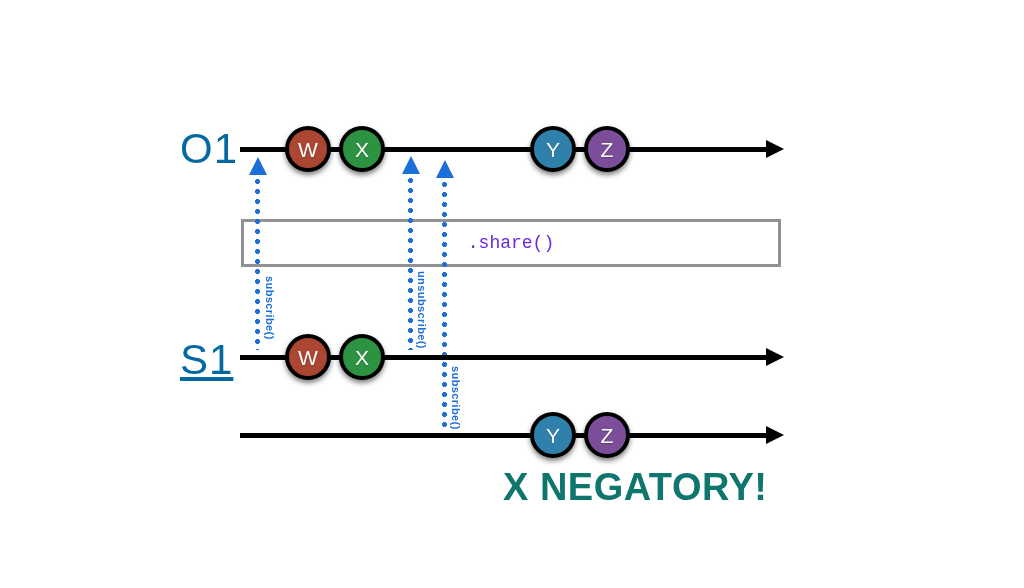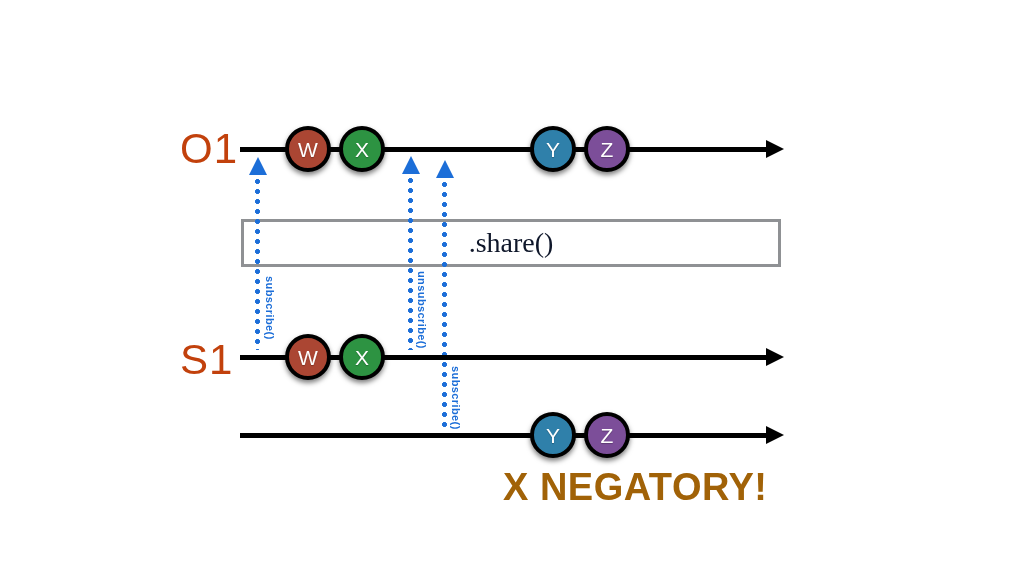--- a/index.html
+++ b/index.html
@@ -20,21 +20,21 @@
   .stream-label {
     position: absolute;
     left: 180px;
     width: 60px;
     height: 60px;
     display: flex;
     align-items: center;
     font-size: 42px;
     font-weight: 300;
     letter-spacing: 1px;
-    color: #c2410c;
+    color: #0369a1;
     z-index: 5;
   }
 
   
   .timeline {
     position: absolute;
     left: 240px;
     width: 528px;
     height: 5px;
     background: #000000;
@@ -78,23 +78,23 @@
     width: 534px;
     height: 42px;
     border: 3px solid #8F9194;
     background: #ffffff;
     display: flex;
     align-items: center;
     justify-content: center;
     z-index: 1;
   }
   .operator-label {
-    font-family: Liberation Serif, serif;
-    font-size: 28px;
-    color: #0f172a;
+    font-family: Liberation Mono, monospace;
+    font-size: 18px;
+    color: #6d28d9;
   }
 
   
   .sub-arrowhead {
     position: absolute;
     width: 0; height: 0;
     border-left: 9px solid transparent;
     border-right: 9px solid transparent;
     border-bottom: 18px solid #1C6ED8;
     z-index: 2;
@@ -162,36 +162,36 @@
   <div class="sub-label" style="left: 264px; top: 276px; color: rgb(28, 110, 216);">subscribe()</div>
 
   <div class="sub-arrowhead" style="left: 402px; top: 156px; border-bottom-color: rgb(28, 110, 216);"></div>
   <div class="sub-dots" style="left:408px; top:178px; height:172px;"></div>
   <div class="sub-label" style="left: 416px; top: 271px; color: rgb(28, 110, 216);">unsubscribe()</div>
 
   <div class="sub-arrowhead" style="left: 436px; top: 160px; border-bottom-color: rgb(28, 110, 216);"></div>
   <div class="sub-dots" style="left:442px; top:182px; height:250px;"></div>
   <div class="sub-label" style="left: 450px; top: 366px; color: rgb(28, 110, 216);">subscribe()</div>
 
-  <div class="stream-label" style="top:330px;">S1</div>
+  <div class="stream-label" style="top:330px;text-decoration:underline;">S1</div>
   <div class="timeline" style="top:355px;"></div>
   <div class="timeline-arrowhead" style="top:348px;"></div>
 
   <div class="marble" style="left: 285px; top: 334px; background: rgb(171, 70, 51);">
     <span class="marble-letter">W</span>
   </div>
   <div class="marble" style="left: 339px; top: 334px; background: rgb(45, 147, 66);">
     <span class="marble-letter">X</span>
   </div>
 
   <div class="timeline" style="top:433px;"></div>
   <div class="timeline-arrowhead" style="top:426px;"></div>
 
   <div class="marble" style="left: 530px; top: 412px; background: rgb(47, 128, 170);">
     <span class="marble-letter">Y</span>
   </div>
   <div class="marble" style="left: 584px; top: 412px; background: rgb(124, 78, 153);">
     <span class="marble-letter">Z</span>
   </div>
 
-  <div class="caption" style="color: #a16207;">X NEGATORY!</div>
+  <div class="caption" style="color: #0f766e;">X NEGATORY!</div>
 
 </div>
 
 </body></html>

